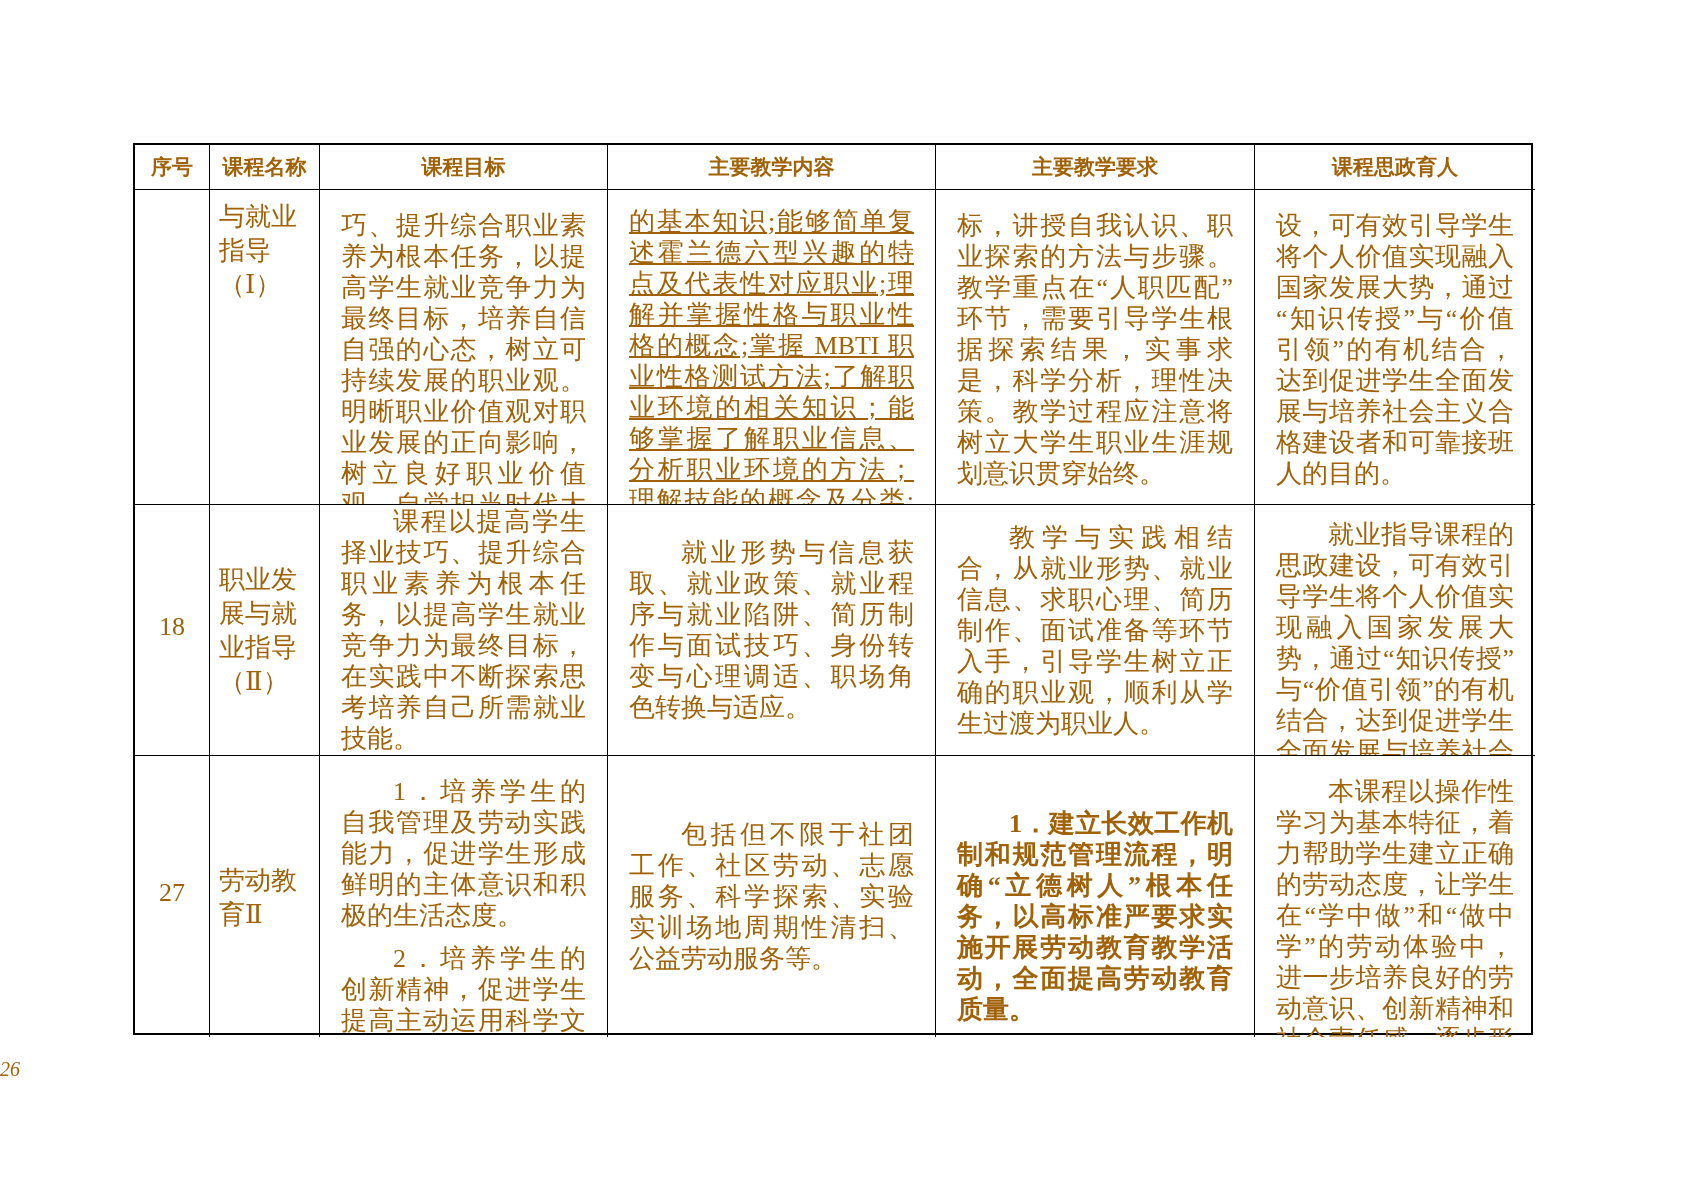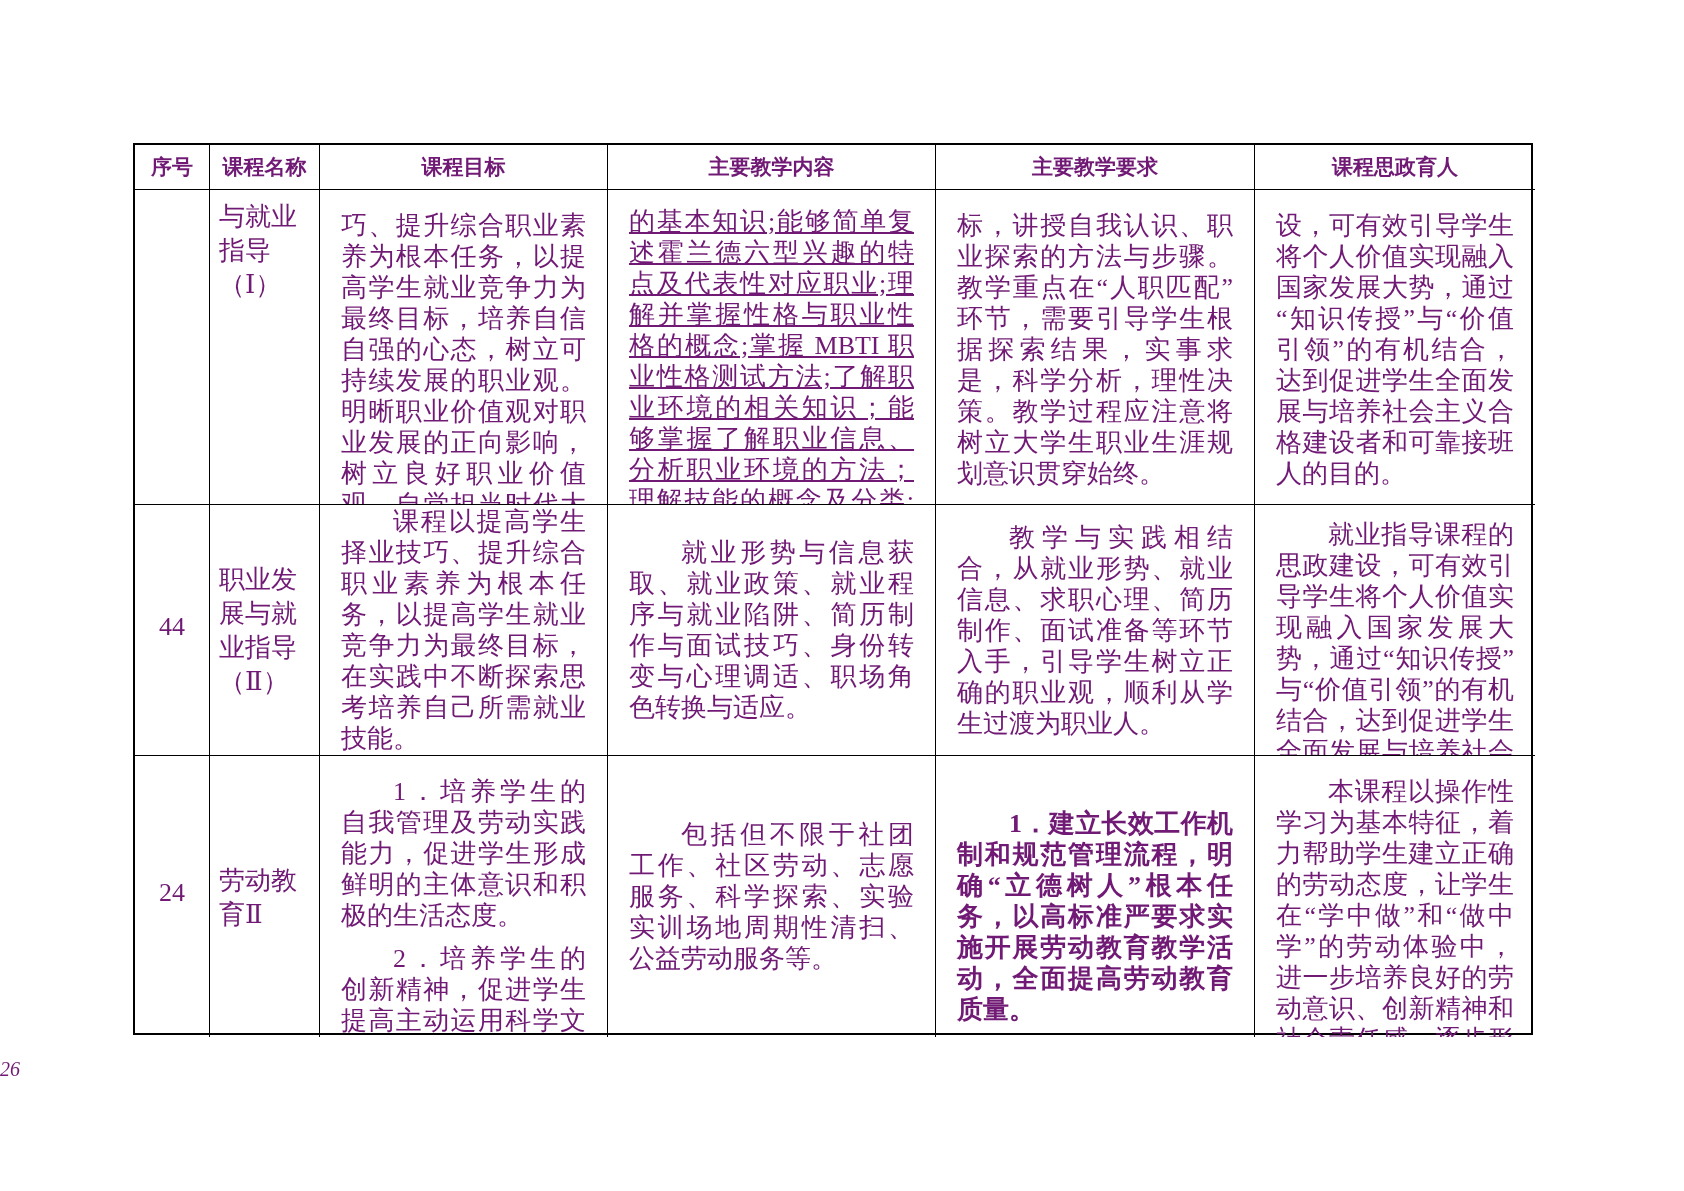--- a/index.html
+++ b/index.html
@@ -5,21 +5,21 @@
   html, body {
     margin: 0;
     padding: 0;
     background: #ffffff;
   }
   .page {
     position: relative;
     width: 1684px;
     height: 1191px;
     background: #ffffff;
-    color: #701a75;
+    color: #a16207;
     font-family: "Liberation Serif", "DejaVu Serif", serif;
     overflow: hidden;
   }
   .ctable {
     position: absolute;
     left: 133px;
     top: 143px;
     width: 1400px;
     height: 892px;
     display: grid;
@@ -106,36 +106,36 @@
     <div class="cell tcell pt4">
       <p>的基本知识;能够简单复述霍兰德六型兴趣的特点及代表性对应职业;理解并掌握性格与职业性格的概念;掌握 MBTI 职业性格测试方法;了解职业环境的相关知识；能够掌握了解职业信息、分析职业环境的方法；理解技能的概念及分类;掌握提升综合能力的方法自我探索，职业探索，生涯决策，职业规划书撰写。</p>
     </div>
     <div class="cell tcell">
       <p>标，讲授自我认识、职业探索的方法与步骤。教学重点在“人职匹配”环节，需要引导学生根据探索结果，实事求是，科学分析，理性决策。教学过程应注意将树立大学生职业生涯规划意识贯穿始终。</p>
     </div>
     <div class="cell tcell lc">
       <p>设，可有效引导学生将个人价值实现融入国家发展大势，通过“知识传授”与“价值引领”的有机结合，达到促进学生全面发展与培养社会主义合格建设者和可靠接班人的目的。</p>
     </div>
 
-    <div class="cell tcell mid">44</div>
+    <div class="cell tcell mid">18</div>
     <div class="cell tcell name-cell midcol">职业发展与就业指导（Ⅱ）</div>
     <div class="cell tcell midcol">
       <p class="indent">课程以提高学生择业技巧、提升综合职业素养为根本任务，以提高学生就业竞争力为最终目标，在实践中不断探索思考培养自己所需就业技能。</p>
     </div>
     <div class="cell tcell midcol">
       <p class="indent">就业形势与信息获取、就业政策、就业程序与就业陷阱、简历制作与面试技巧、身份转变与心理调适、职场角色转换与适应。</p>
     </div>
     <div class="cell tcell midcol">
       <p class="indent">教学与实践相结合，从就业形势、就业信息、求职心理、简历制作、面试准备等环节入手，引导学生树立正确的职业观，顺利从学生过渡为职业人。</p>
     </div>
     <div class="cell tcell lc tight">
       <p class="indent">就业指导课程的思政建设，可有效引导学生将个人价值实现融入国家发展大势，通过“知识传授”与“价值引领”的有机结合，达到促进学生全面发展与培养社会主义合格建设者和可靠接班人的目的。</p>
     </div>
 
-    <div class="cell tcell mid lr">24</div>
+    <div class="cell tcell mid lr">27</div>
     <div class="cell tcell name-cell midcol lr">劳动教育Ⅱ</div>
     <div class="cell tcell lr">
       <p class="indent">1．培养学生的自我管理及劳动实践能力，促进学生形成鲜明的主体意识和积极的生活态度。</p>
       <p class="indent">2．培养学生的创新精神，促进学生提高主动运用科学文化知识去解决实际问题，同时促进其对技术的理解、探究、反思与创造的能力。</p>
     </div>
     <div class="cell tcell midcol lr">
       <p class="indent">包括但不限于社团工作、社区劳动、志愿服务、科学探索、实验实训场地周期性清扫、公益劳动服务等。</p>
     </div>
     <div class="cell tcell lr pt40">
       <p class="indent">1．建立长效工作机制和规范管理流程，明确“立德树人”根本任务，以高标准严要求实施开展劳动教育教学活动，全面提高劳动教育质量。</p>

